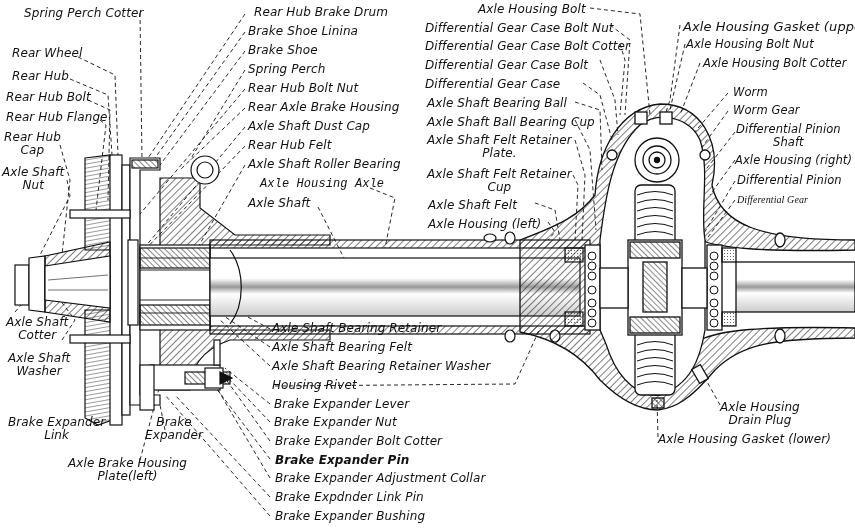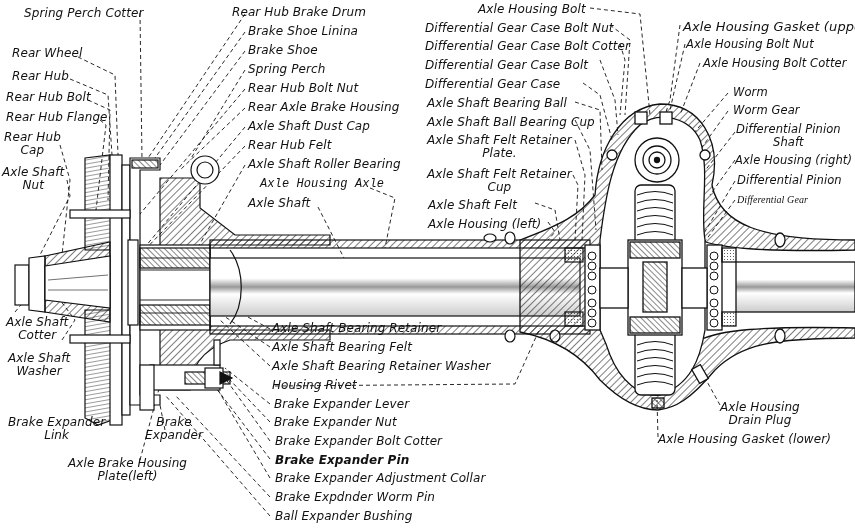--- a/index.html
+++ b/index.html
@@ -258,21 +258,21 @@
 Cotter</div>
 <div class="lbl c" style="left:8px;top:352px;white-space:pre;">Axle Shaft
 Washer</div>
 <div class="lbl c" style="left:8px;top:416px;white-space:pre;">Brake Expander
 Link</div>
 <div class="lbl c" style="left:145px;top:416px;white-space:pre;">Brake
 Expander</div>
 <div class="lbl c" style="left:68px;top:457px;white-space:pre;">Axle Brake Housing
 Plate(left)</div>
 
-<div class="lbl" style="left:232px;top:6px;">Rear Hub Brake Drum</div>
+<div class="lbl" style="left:254px;top:6px;">Rear Hub Brake Drum</div>
 <div class="lbl" style="left:248px;top:25px;">Brake Shoe Linina</div>
 <div class="lbl" style="left:248px;top:44px;">Brake Shoe</div>
 <div class="lbl" style="left:248px;top:63px;">Spring Perch</div>
 <div class="lbl" style="left:248px;top:82px;">Rear Hub Bolt Nut</div>
 <div class="lbl" style="left:248px;top:101px;">Rear Axle Brake Housing</div>
 <div class="lbl" style="left:248px;top:120px;">Axle Shaft Dust Cap</div>
 <div class="lbl" style="left:248px;top:139px;">Rear Hub Felt</div>
 <div class="lbl" style="left:248px;top:158px;">Axle Shaft Roller Bearing</div>
 <div class="lbl" style="left:260px;top:178px;font-family:Liberation Mono, monospace;">Axle Housing Axle</div>
 <div class="lbl" style="left:248px;top:197px;">Axle Shaft</div>
@@ -307,14 +307,14 @@
 
 <div class="lbl" style="left:272px;top:322px;">Axle Shaft Bearing Retainer</div>
 <div class="lbl" style="left:272px;top:341px;">Axle Shaft Bearing Felt</div>
 <div class="lbl" style="left:272px;top:360px;">Axle Shaft Bearing Retainer Washer</div>
 <div class="lbl" style="left:272px;top:379px;">Housing Rivet</div>
 <div class="lbl" style="left:274px;top:398px;">Brake Expander Lever</div>
 <div class="lbl" style="left:274px;top:416px;font-style:italic;">Brake Expander Nut</div>
 <div class="lbl" style="left:275px;top:435px;">Brake Expander Bolt Cotter</div>
 <div class="lbl" style="left:275px;top:454px;font-weight:bold;">Brake Expander Pin</div>
 <div class="lbl" style="left:275px;top:472px;">Brake Expander Adjustment Collar</div>
-<div class="lbl" style="left:275px;top:491px;">Brake Expdnder Worm Pin</div>
-<div class="lbl" style="left:275px;top:510px;">Ball Expander Bushing</div>
+<div class="lbl" style="left:275px;top:491px;">Brake Expdnder Link Pin</div>
+<div class="lbl" style="left:275px;top:510px;">Brake Expander Bushing</div>
 
 </body></html>

